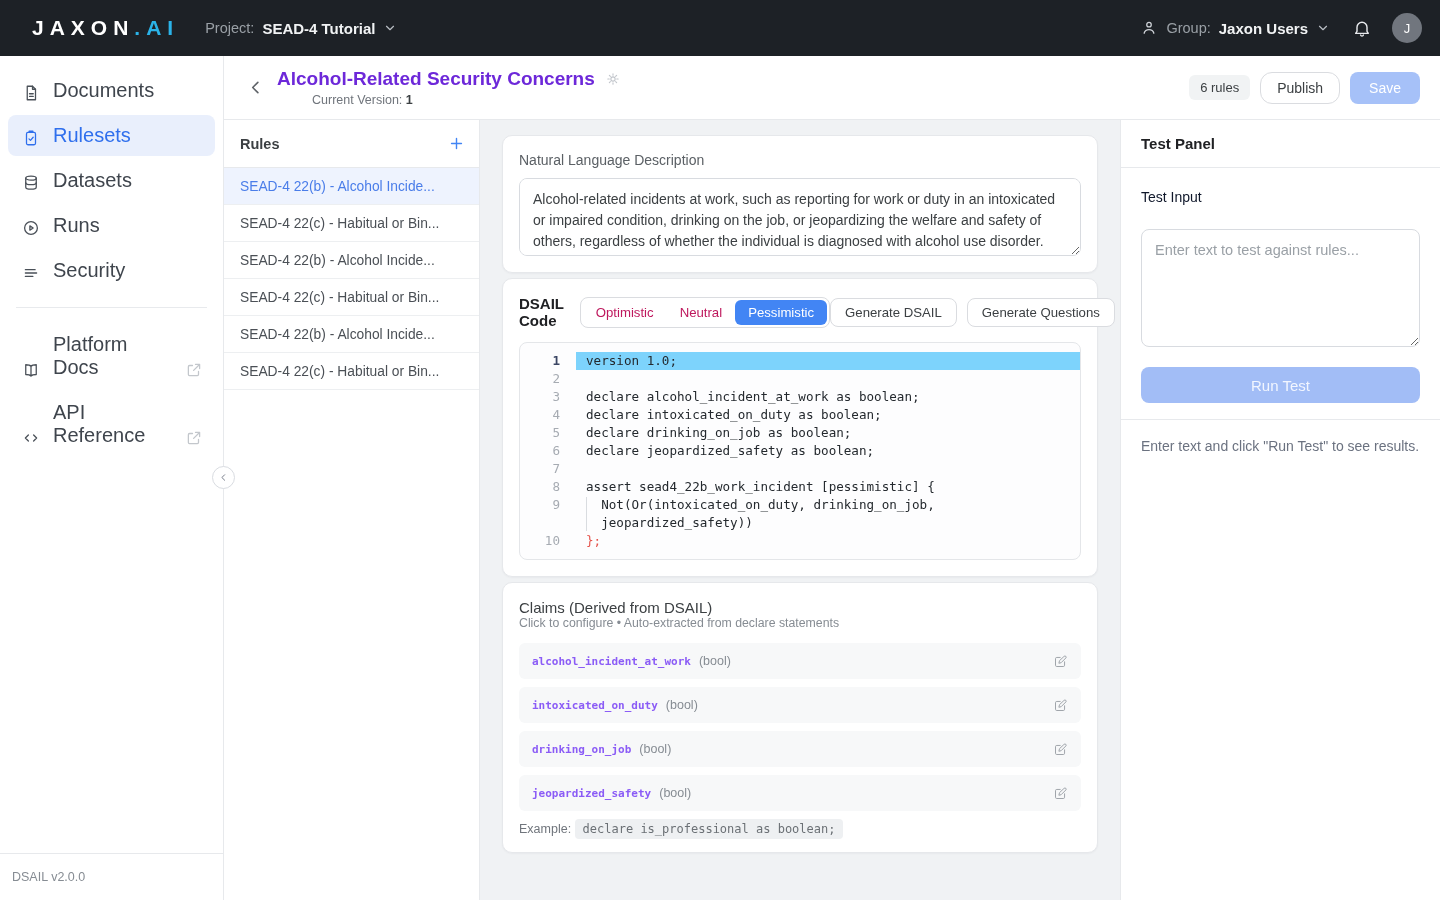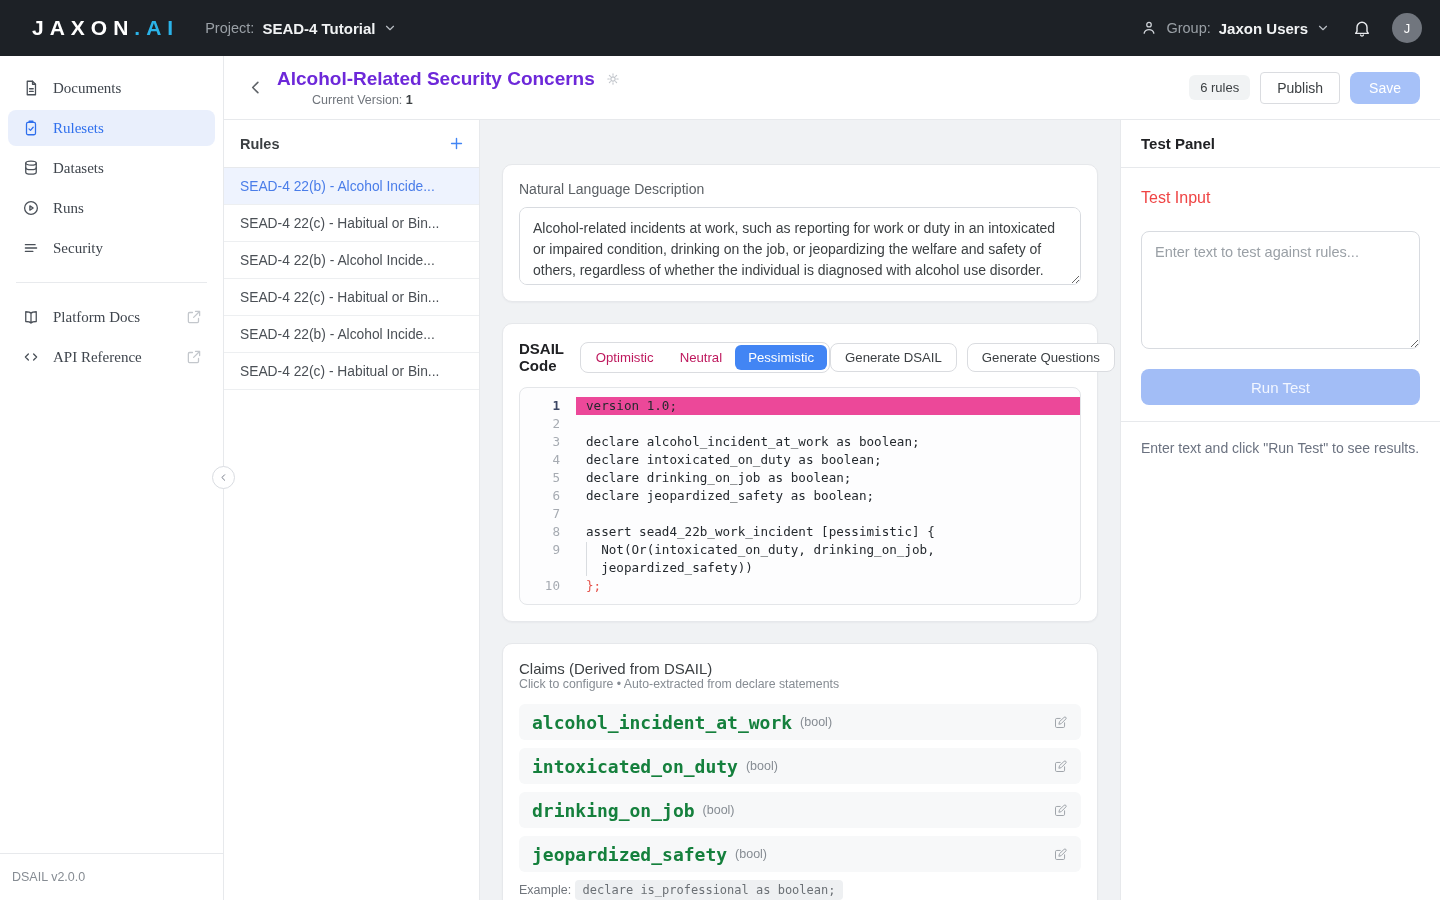--- a/index.html
+++ b/index.html
@@ -19,21 +19,21 @@
   .icon-light { width:18px; height:18px; stroke:#cfd3d8; fill:none; stroke-width:1.7; stroke-linecap:round; stroke-linejoin:round; }
   .bell-btn { background:none; border:none; margin:0 20px 0 22px; padding:0; cursor:pointer; display:flex; }
   .bell-btn svg { width:20px; height:20px; stroke:#e8eaed; fill:none; stroke-width:1.7; stroke-linecap:round; stroke-linejoin:round; }
   .avatar { width:30px; height:30px; border-radius:50%; background:#71767e; color:#fff; font-size:13px; display:flex; align-items:center; justify-content:center; cursor:pointer; }
 
   
   .body-row { flex:1; display:flex; min-height:0; }
 
   
   .sidebar { width:224px; flex:none; background:#fff; border-right:1px solid #e7e9ec; display:flex; flex-direction:column; padding-top:12px; }
-  .nav-item { display:flex; align-items:center; gap:13px; margin:2px 8px; padding:9px 12px 9px 14px; border-radius:8px; color:#3f454d; font-size:15px; cursor:pointer;font-family:Liberation Serif, serif; }
+  .nav-item { display:flex; align-items:flex-end; gap:13px; margin:2px 8px; padding:9px 12px 9px 14px; border-radius:8px; color:#3f454d; font-size:20px; cursor:pointer; }
   .nav-item svg { width:18px; height:18px; stroke:#4a5058; fill:none; stroke-width:1.7; stroke-linecap:round; stroke-linejoin:round; flex:none; }
   .nav-item.active { background:#e9effc; color:#2f6fed; }
   .nav-item.active svg { stroke:#2f6fed; }
   .nav-divider { height:1px; background:#e8eaed; margin:14px 16px; }
   .ext-icon { margin-left:auto; width:13px; height:13px; stroke:#c3c7cc !important; }
   .sidebar-footer { margin-top:auto; border-top:1px solid #e7e9ec; padding:16px 12px; color:#868c93; font-size:12.5px; }
   .collapse-btn { position:absolute; left:212px; top:466px; width:23px; height:23px; border-radius:50%; background:#fff; border:1px solid #d9dce1; color:#6b7280; display:flex; align-items:center; justify-content:center; padding:0; cursor:pointer; z-index:6; }
   .collapse-btn svg { width:11px; height:11px; stroke:#6b7280; fill:none; stroke-width:2; stroke-linecap:round; stroke-linejoin:round; }
 
   
@@ -42,75 +42,75 @@
   .back-btn { background:none; border:none; padding:0; margin-right:12px; cursor:pointer; display:flex; }
   .back-btn svg { width:19px; height:19px; stroke:#5f6368; fill:none; stroke-width:2; stroke-linecap:round; stroke-linejoin:round; }
   .title-line { display:flex; align-items:center; gap:10px; }
   .page-title { font-size:19px; font-weight:700; color:#6d28d9; }
   .gear-btn { background:none; border:none; padding:0; cursor:pointer; display:flex; }
   .gear-btn svg { width:16px; height:16px; stroke:#c0c4ca; fill:none; stroke-width:1.6; stroke-linecap:round; }
   .subtitle { font-size:12.5px; color:#70757c; margin-top:3px;margin-left:35px; }
   .subtitle b { color:#3c4043; }
   .title-actions { margin-left:auto; display:flex; align-items:center; gap:10px; }
   .rules-badge { background:#f1f3f4; color:#3c4043; font-size:13px; padding:5px 11px; border-radius:6px; }
-  .btn-outline { background:#fff; border:1px solid #dadce0; border-radius:4px; padding:7px 16px; font-size:14px; color:#3c4043; cursor:pointer; font-family:inherit; }
+  .btn-outline { background:#fff; border:1px solid #dadce0; border-radius:12px; padding:7px 16px; font-size:14px; color:#3c4043; cursor:pointer; font-family:inherit; }
   .btn-save { background:#a6c1f8; border:none; border-radius:8px; padding:8px 19px; font-size:14px; color:#ffffff; font-family:inherit; }
 
   .content-row { flex:1; display:flex; min-height:0; }
 
   
   .rules-panel { width:256px; flex:none; background:#fff; border-right:1px solid #e7e9ec; overflow:hidden; }
   .rules-header { height:48px; display:flex; align-items:center; justify-content:space-between; padding:0 14px 0 16px; border-bottom:1px solid #e7e9ec; font-size:14.5px; font-weight:600; color:#3c4043; }
   .plus-btn { background:none; border:none; padding:0; cursor:pointer; display:flex; }
   .plus-btn svg { width:17px; height:17px; stroke:#4285f4; fill:none; stroke-width:2; stroke-linecap:round; }
   .rule-item { height:37px; display:flex; align-items:center; padding:0 16px; border-bottom:1px solid #edeff1; font-size:13.8px; color:#4b5056; white-space:nowrap; overflow:hidden; cursor:pointer; }
   .rule-item.selected { background:#eef3fe; color:#4a7de9; }
 
   
-  .editor-area { flex:1; min-width:0; background:#f0f2f4; overflow-y:auto; padding:15px 22px 24px; display:flex; flex-direction:column; gap:21px;margin-top:29px; }
+  .editor-area { flex:1; min-width:0; background:#f0f2f4; overflow-y:auto; padding:15px 22px 24px; display:flex; flex-direction:column; gap:5px; }
   .card { background:#fff; border:1px solid #e6e8eb; border-radius:10px; padding:16px; box-shadow:0 1px 2px rgba(16,24,40,.04); flex:none; }
   .card-label { font-size:14px; color:#5b6065; margin-bottom:10px; }
   .desc-textarea { display:block; width:100%; height:78px; border:1px solid #d8dbe0; border-radius:8px; padding:10px 13px; font:14px/1.5 "Liberation Sans", sans-serif; color:#3c4043; resize:both; outline:none; }
 
   
   .dsail-header { display:flex; align-items:center; margin-bottom:13px; }
   .dsail-title { font-size:15px; font-weight:600; color:#202124; margin-right:16px; }
   .seg-control { display:flex; align-items:center; border:1px solid #dadce0; border-radius:8px; padding:2px; }
   .seg { padding:5px 13px; font-size:13.2px; color:#be185d; border-radius:6px; cursor:pointer; white-space:nowrap; }
   .seg.active { background:#4285f4; color:#fff; }
   .gen-group { margin-left:auto; display:flex; gap:10px; }
   .gen-btn { border:1px solid #dadce0; background:#fff; border-radius:8px; padding:6px 14px; font-size:13.2px; color:#3c4043; cursor:pointer; font-family:inherit; white-space:nowrap; }
 
   .code-block { border:1px solid #e4e6e9; border-radius:8px; background:#fdfdfe; padding:9px 0; font-family:"DejaVu Sans Mono", monospace; font-size:12.6px; line-height:18px; overflow:hidden; }
   .code-line { display:flex; min-height:18px; }
   .ln { width:40px; flex:none; text-align:right; color:#a6abb2; }
   .code-text { flex:1; padding-left:10px; margin-left:16px; white-space:pre; color:#24292e; position:relative; }
-  .code-line.current .code-text { background:#ec4899; }
+  .code-line.current .code-text { background:#7dd3fc; }
   .code-line.current .ln { color:#3b4664; font-weight:700; }
   .code-text .t2 { display:block; }
   .code-text.guide::before { content:""; position:absolute; left:10px; top:1px; bottom:1px; width:1px; background:#d9dce0; }
   .code-text.err { color:#e5534b; }
 
   
   .claims-header { display:flex; justify-content:space-between; align-items:baseline; margin-bottom:13px;flex-direction:column; }
   .claims-title { font-size:15px; color:#3c4043; font-weight:500; }
   .claims-hint { font-size:12.3px; color:#868c93; }
   .claim-row { background:#f7f8f9; border-radius:6px; height:36px; display:flex; align-items:center; padding:0 13px; margin-bottom:8px; cursor:pointer; }
-  .claim-name { font-family:"DejaVu Sans Mono", monospace; font-weight:700; font-size:18px; color:#15803d; }
+  .claim-name { font-family:"DejaVu Sans Mono", monospace; font-weight:700; font-size:11px; color:#8b5cf6; }
   .claim-type { font-size:12.5px; color:#868c93; margin-left:8px; }
   .claim-edit { margin-left:auto; background:none; border:none; padding:0; cursor:pointer; display:flex; }
   .claim-edit svg { width:15px; height:15px; stroke:#a0a5ab; fill:none; stroke-width:1.6; stroke-linecap:round; stroke-linejoin:round; }
   .example-row { font-size:12.5px; color:#70757c; margin-top:11px; }
   .example-code { font-family:"DejaVu Sans Mono", monospace; background:#eef0f2; color:#6b7075; padding:3px 8px; border-radius:4px; font-size:12px; }
 
   
   .test-panel { width:320px; flex:none; background:#fff; border-left:1px solid #e7e9ec; display:flex; flex-direction:column; }
   .test-header { height:48px; flex:none; border-bottom:1px solid #e7e9ec; display:flex; align-items:center; padding:0 20px; font-size:15px; font-weight:600; color:#202124; }
   .test-section { padding:21px 20px 16px; border-bottom:1px solid #e7e9ec; }
-  .test-label { font-size:16px; color:#ef4444; font-weight:500; margin-bottom:10px; }
+  .test-label { font-size:14px; color:#0f172a; font-weight:500; margin-bottom:10px; }
   .test-textarea { display:block; width:100%; height:118px; border:1px solid #d8dbe0; border-radius:8px; padding:10px 13px; font:14.5px/1.4 "Liberation Sans", sans-serif; color:#3c4043; resize:both; outline:none;margin-top:24px; }
   .test-textarea::placeholder { color:#9aa0a6; }
   .run-btn { margin-top:20px; width:100%; height:36px; border:none; border-radius:8px; background:#a2bdf6; color:#f2f6ff; font-size:15px; font-weight:500; font-family:inherit; }
   .test-hint { padding:18px 20px; font-size:14px; color:#6b7280; }
 </style>
 </head>
 <body>
 
 <div class="app">
 

